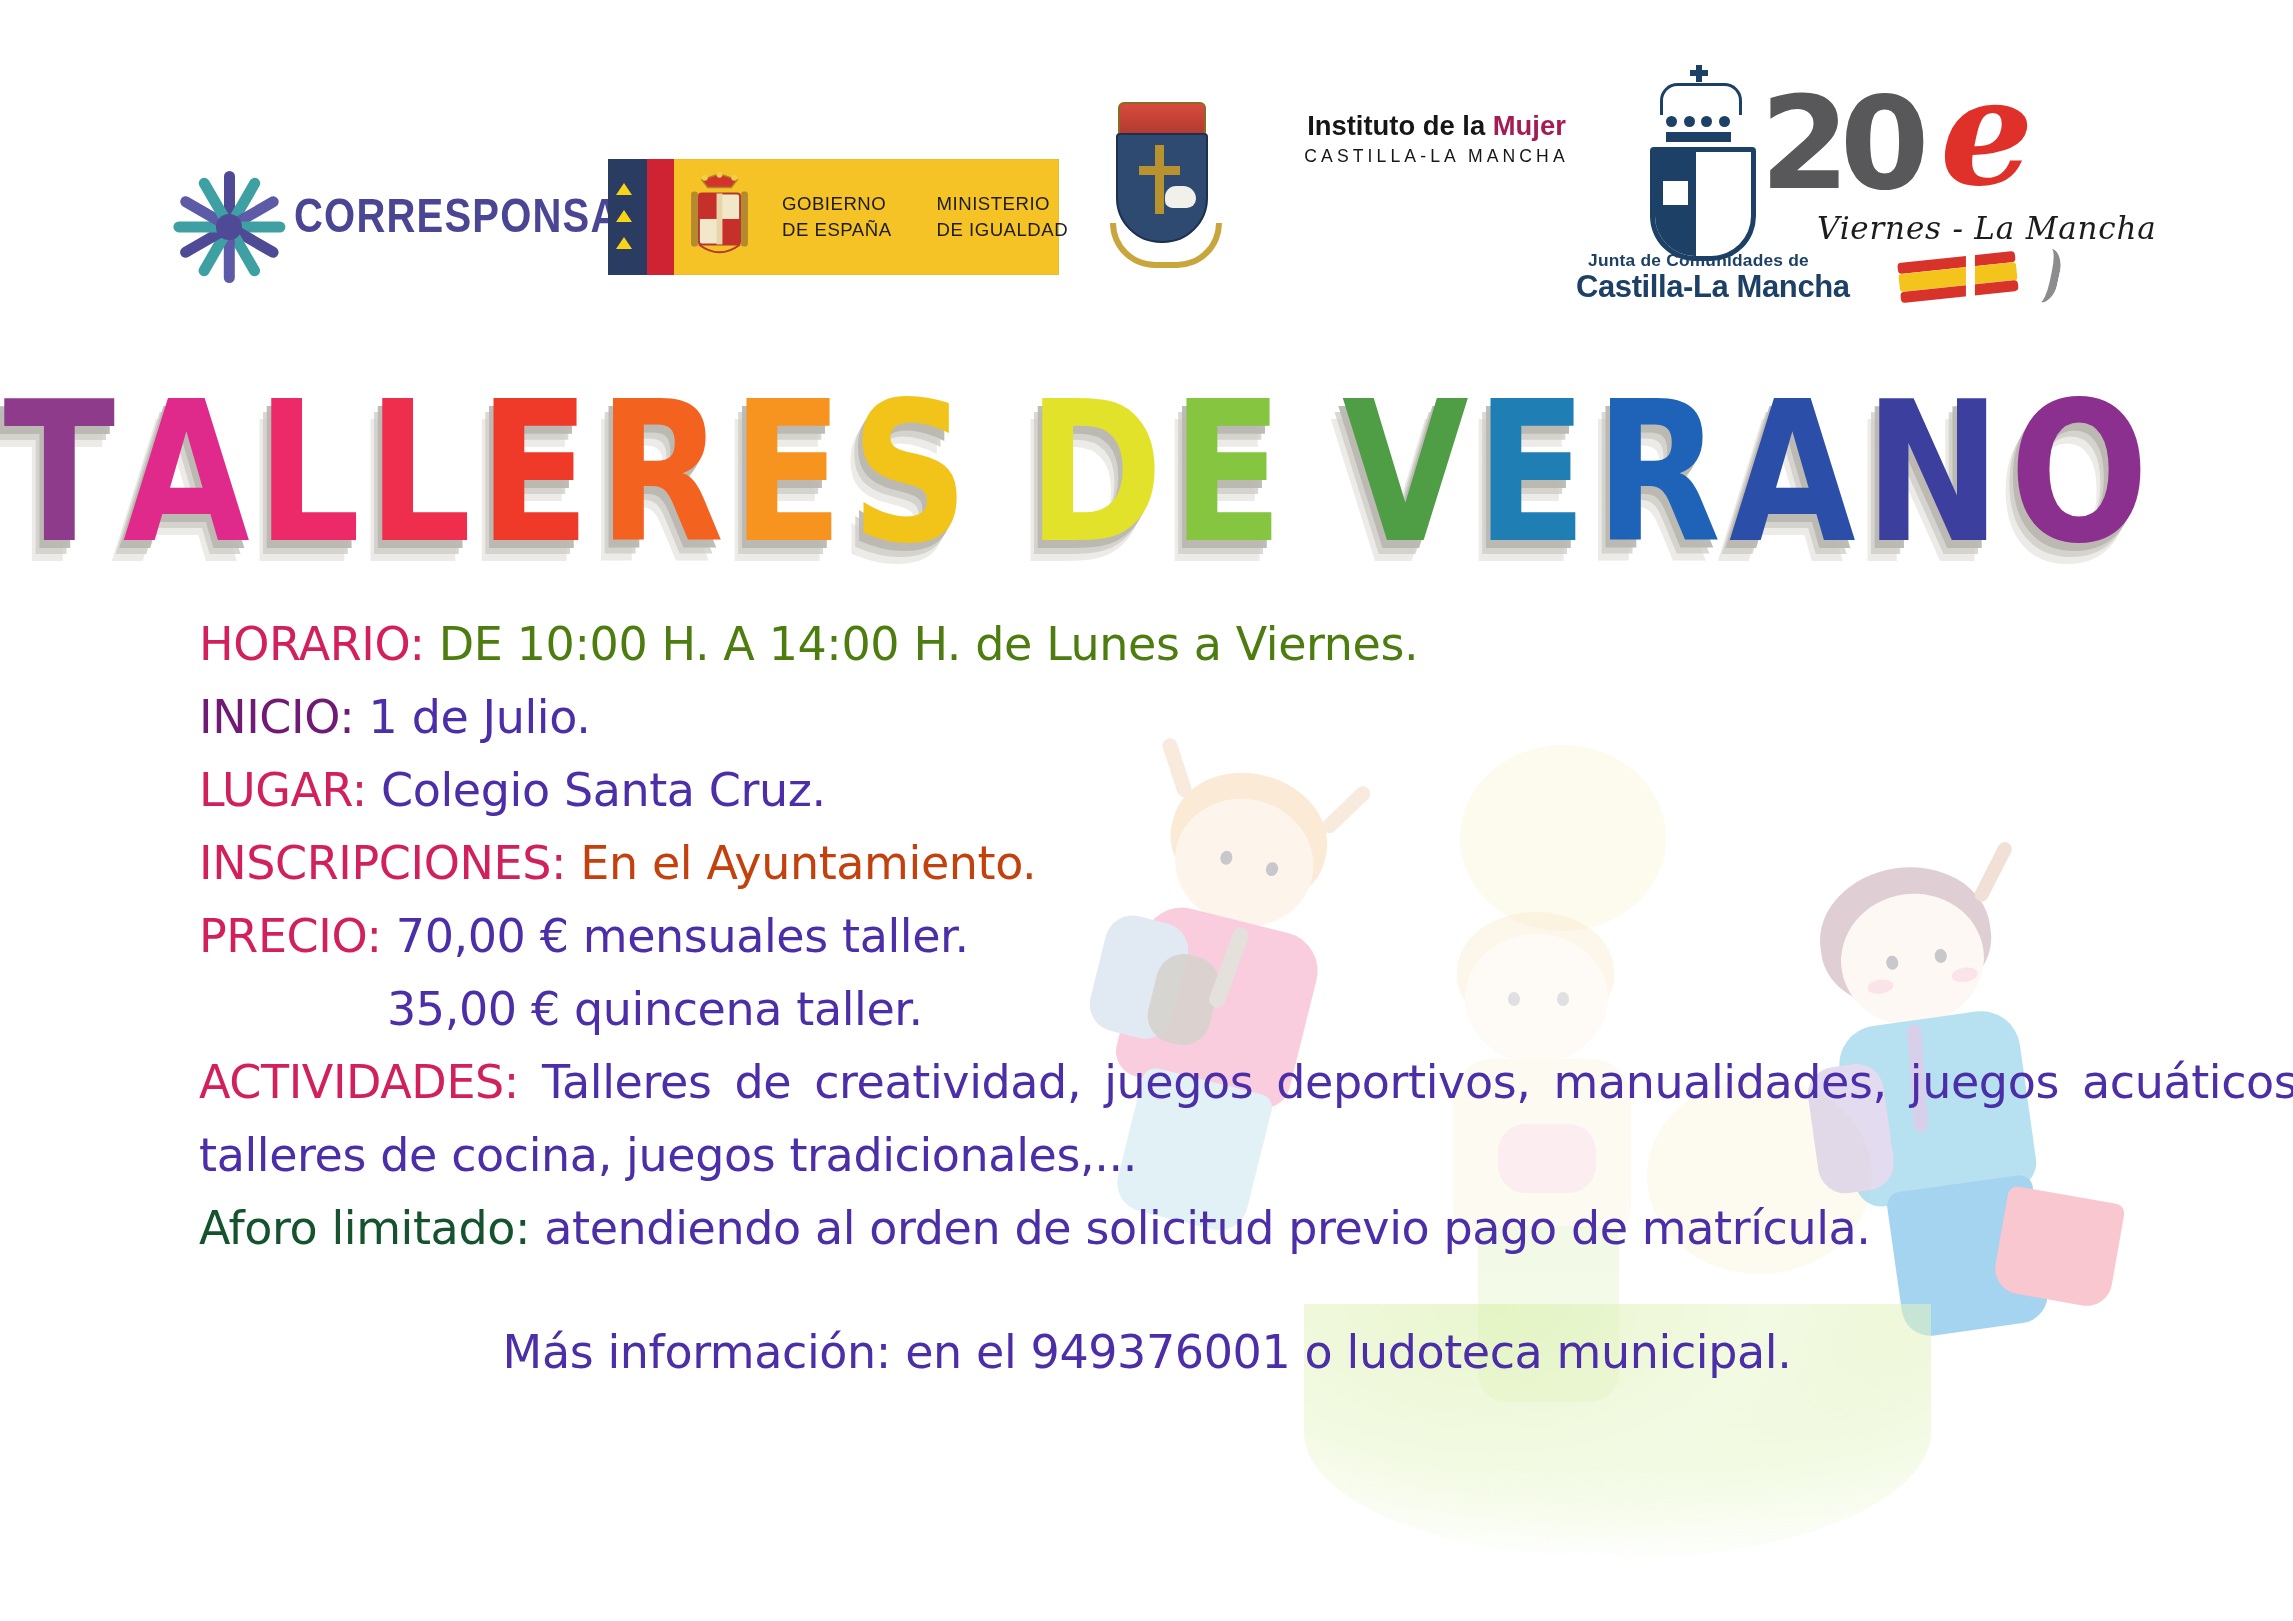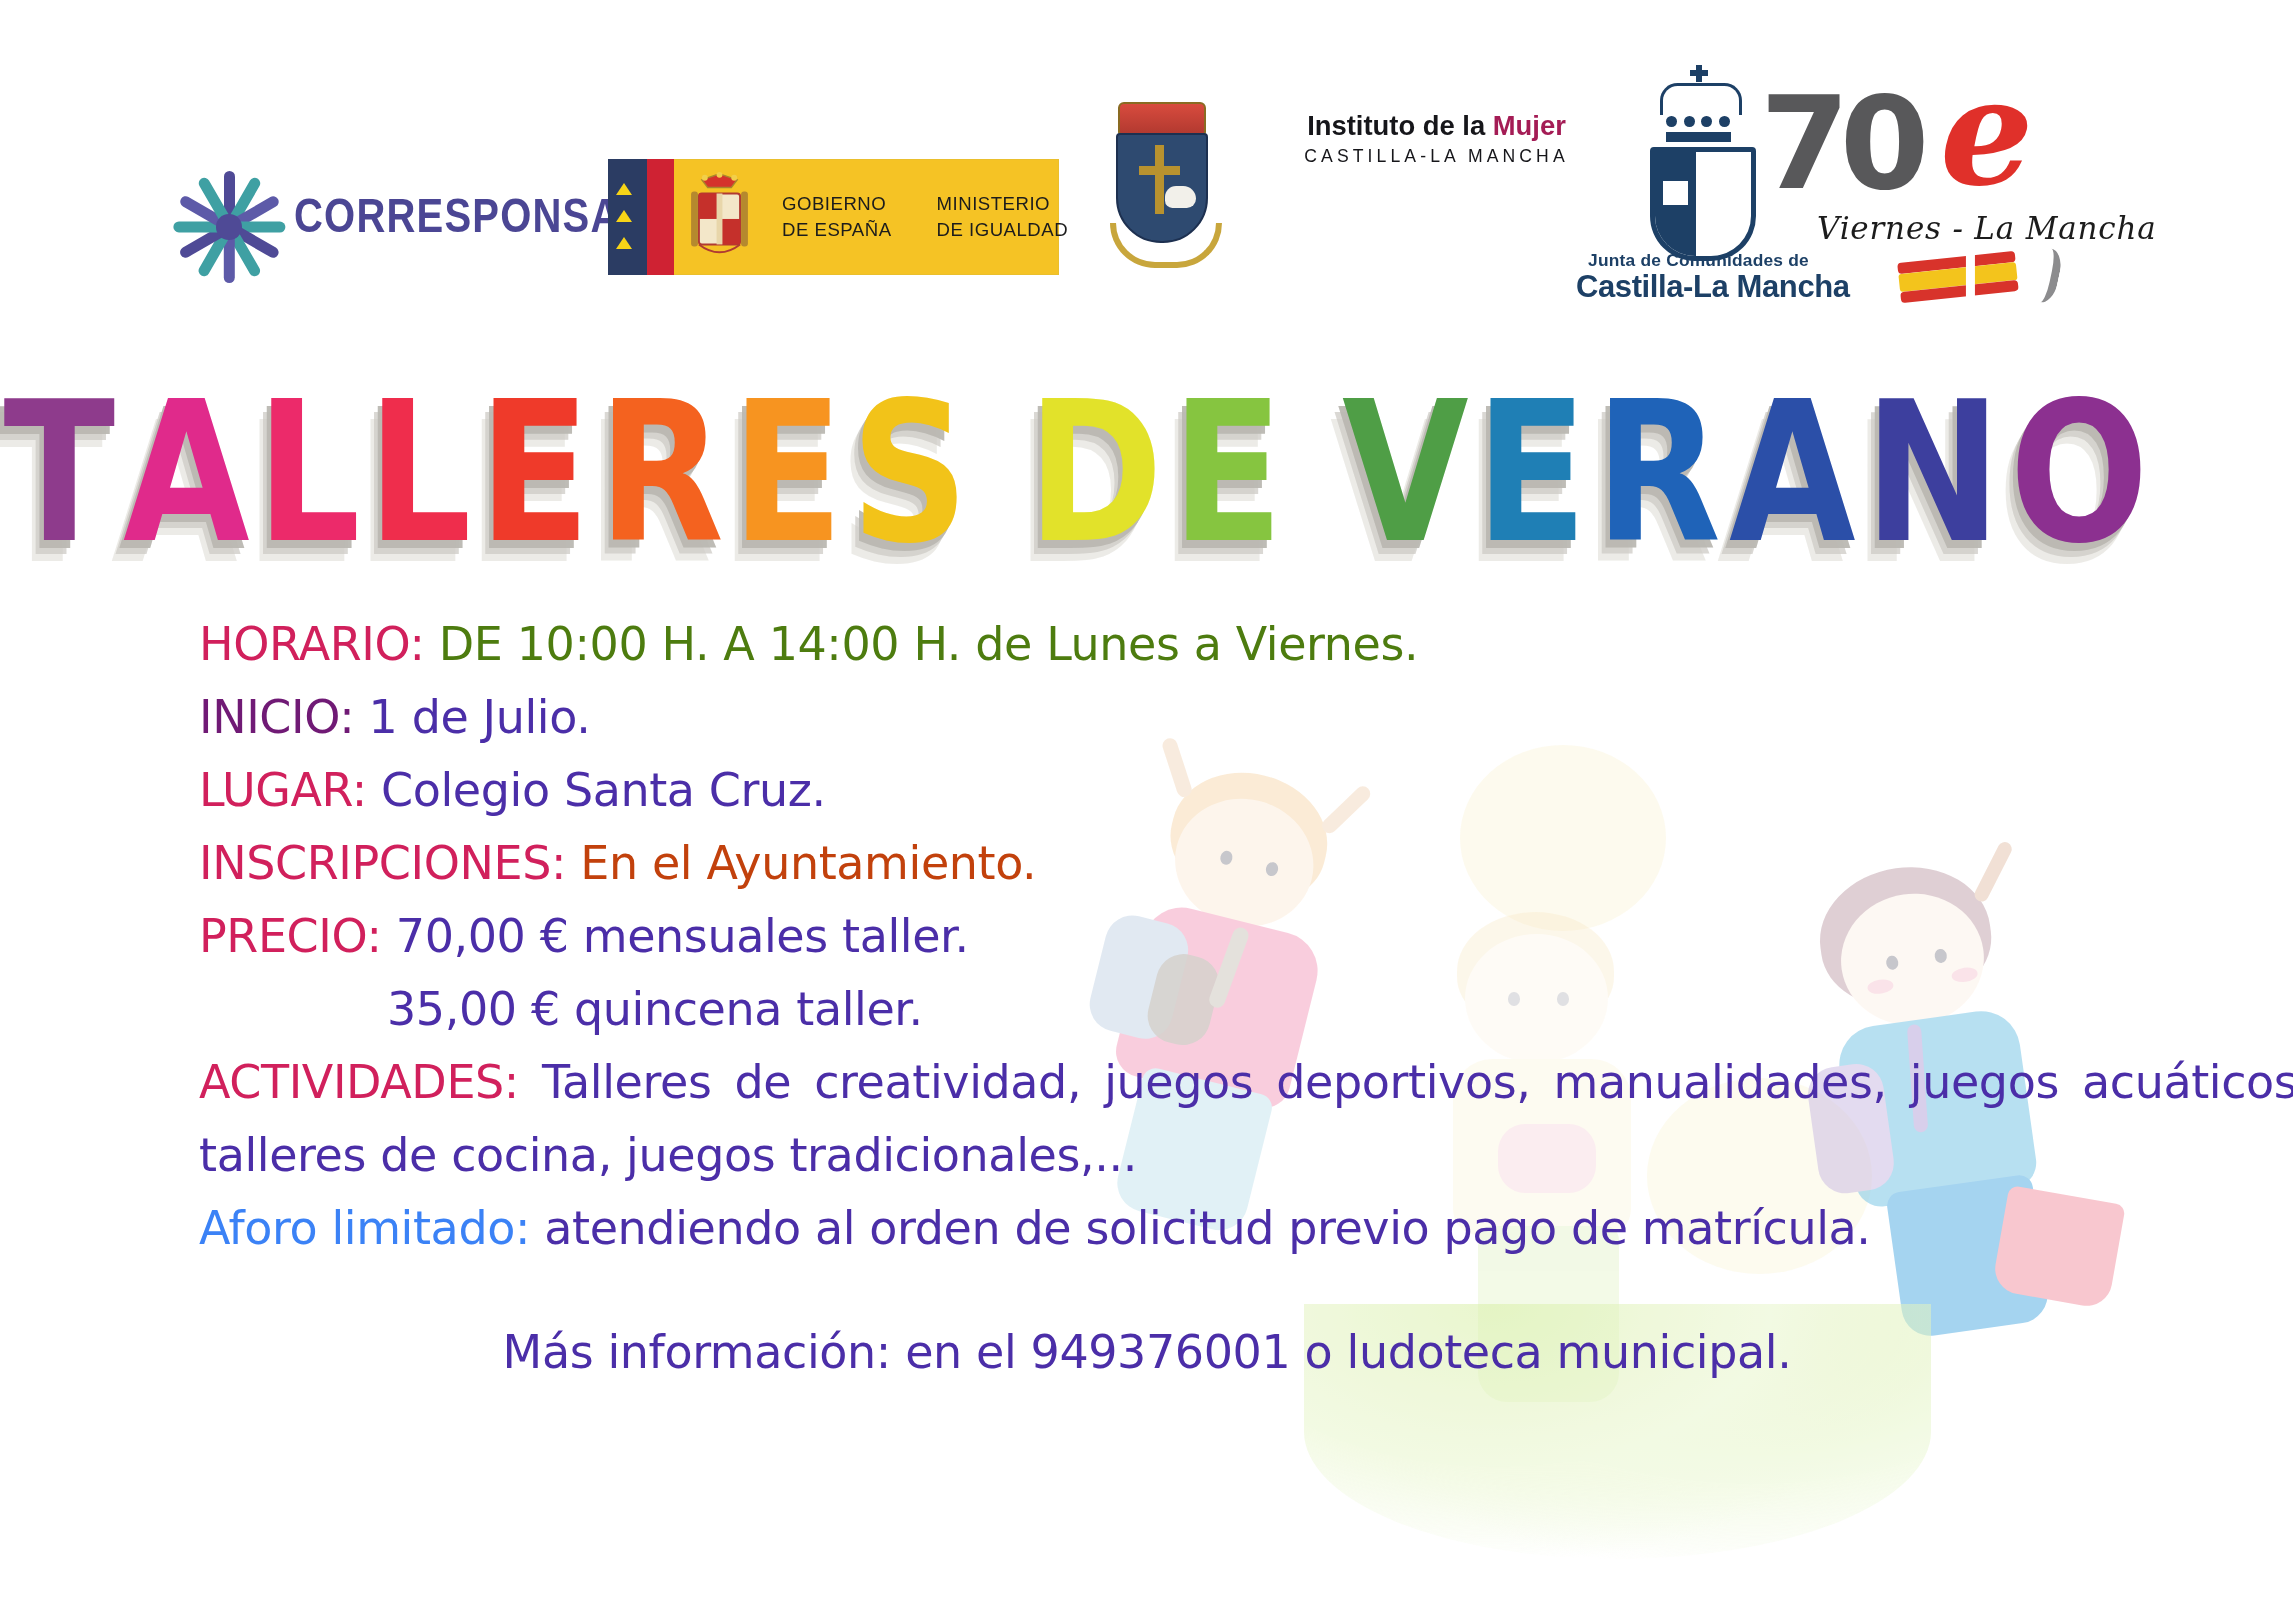--- a/index.html
+++ b/index.html
@@ -280,21 +280,21 @@
       <div class="jband"></div>
       <div class="jshield">
         <div class="jhalf"></div>
         <div class="jcastle"></div>
       </div>
       <div class="jt1">Junta de Comunidades de</div>
       <div class="jt2">Castilla-La Mancha</div>
     </div>
 
     <div class="logo" id="forty">
-      <div class="fg">70</div>
+      <div class="fg">20</div>
       <div class="fe">e</div>
       <div class="fsub">Viernes - La Mancha</div>
       <div class="flag">
         <div class="r1"></div>
           <div class="y"></div>
           <div class="r2"></div>
           <div class="gap"></div>
       </div>
       <div class="swoosh"></div>
     </div>
@@ -304,18 +304,18 @@
 
   <div class="body-text" id="body-text">
       <div class="line"><span class="lbl" style="color: rgb(209, 32, 92);">HORARIO:</span><span style="color: #4d7c0f;"> DE 10:00 H. A 14:00 H. de Lunes a Viernes.</span></div>
       <div class="line"><span class="lbl" style="color: #701a75;">INICIO:</span><span style="color: rgb(75, 46, 168);"> 1 de Julio.</span></div>
       <div class="line"><span class="lbl" style="color: rgb(209, 32, 92);">LUGAR:</span><span style="color: rgb(75, 46, 168);"> Colegio Santa Cruz.</span></div>
       <div class="line"><span class="lbl" style="color: rgb(209, 32, 92);">INSCRIPCIONES:</span><span style="color: #c2410c; text-align: right;"> En el Ayuntamiento.</span></div>
       <div class="line"><span class="lbl" style="color: rgb(209, 32, 92);">PRECIO:</span><span style="color: rgb(75, 46, 168);"> 70,00 € mensuales taller.</span></div>
       <div class="line indent"><span style="color: rgb(75, 46, 168);">35,00 € quincena taller.</span></div>
       <div class="line spread"><span class="lbl" style="color: rgb(209, 32, 92);">ACTIVIDADES:</span><span style="color: rgb(75, 46, 168);"> Talleres de creatividad, juegos deportivos, manualidades, juegos acuáticos,</span></div>
       <div class="line"><span style="color: rgb(75, 46, 168);">talleres de cocina, juegos tradicionales,...</span></div>
-      <div class="line"><span class="lbl" style="color: #3b82f6;">Aforo limitado:</span><span style="color: rgb(75, 46, 168);"> atendiendo al orden de solicitud previo pago de matrícula.</span></div>
+      <div class="line"><span class="lbl" style="color: #14532d;">Aforo limitado:</span><span style="color: rgb(75, 46, 168);"> atendiendo al orden de solicitud previo pago de matrícula.</span></div>
       <div class="line center"><span style="color: rgb(75, 46, 168);">Más información: en el 949376001 o ludoteca municipal.</span></div>
     </div>
 
 </div>
 
 
 </body></html>

